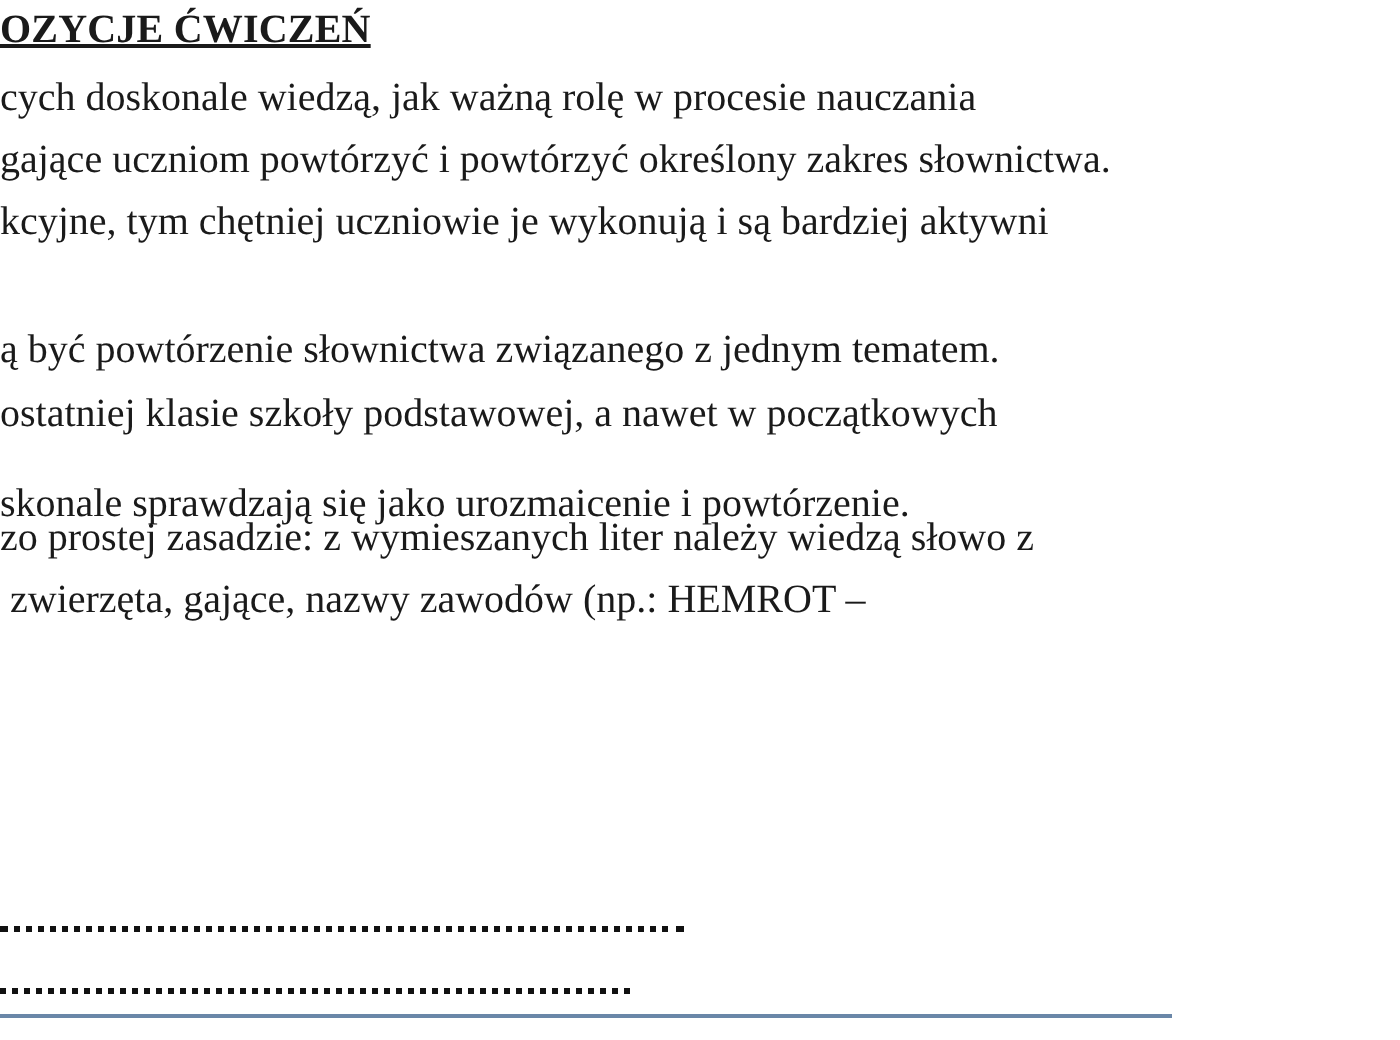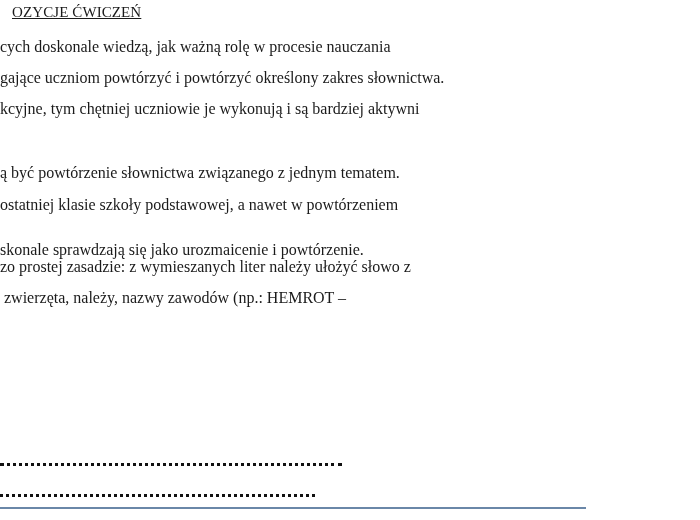--- a/index.html
+++ b/index.html
@@ -1,36 +1,36 @@
 <!DOCTYPE html>
 <html><head>
 <meta charset="utf-8">
 <style>
   html, body { margin:0; padding:0; }
   body { width:700px; height:520px; background:#ffffff; position:relative; overflow:hidden;
          font-family:"Liberation Serif", serif; color:#1a1a1a; }
-  .title { position:absolute; left:12px; top:4px; font-size:15px; font-weight:normal; text-decoration:underline;
+  .title { position:absolute; left:0; top:4px; font-size:20px; font-weight:bold; text-decoration:underline;
            white-space:nowrap; letter-spacing:0.1px; }
-  .line { position:absolute; left:0; font-size:16px; white-space:nowrap;text-align:center; }
+  .line { position:absolute; left:0; font-size:20px; white-space:nowrap;text-align:center; }
   .dots { position:absolute; left:0; height:0; border-top:3px dotted #111; }
   .rule { position:absolute; left:0; height:2px; background:#6a87a8; }
 </style>
 </head>
 <body>
 
 <div>
   <div class="title">OZYCJE ĆWICZEŃ</div>
 
   <div class="line" style="top:38px">cych doskonale wiedzą, jak ważną rolę w procesie nauczania</div>
   <div class="line" style="top:69px">gające uczniom powtórzyć i powtórzyć określony zakres słownictwa.</div>
   <div class="line" style="top:100px">kcyjne, tym chętniej uczniowie je wykonują i są bardziej aktywni</div>
 
   <div class="line" style="top:164px">ą być powtórzenie słownictwa związanego z jednym tematem.</div>
-  <div class="line" style="top:196px">ostatniej klasie szkoły podstawowej, a nawet w powtórzeniem</div>
+  <div class="line" style="top:196px">ostatniej klasie szkoły podstawowej, a nawet w początkowych</div>
   <div class="line" style="top:241px">skonale sprawdzają się jako urozmaicenie i powtórzenie.</div>
-  <div class="line" style="top:258px">zo prostej zasadzie: z wymieszanych liter należy ułożyć słowo z</div>
-  <div class="line" style="top:289px; white-space:pre"> zwierzęta, należy, nazwy zawodów (np.: HEMROT –</div>
+  <div class="line" style="top:258px">zo prostej zasadzie: z wymieszanych liter należy wiedzą słowo z</div>
+  <div class="line" style="top:289px; white-space:pre"> zwierzęta, gające, nazwy zawodów (np.: HEMROT –</div>
 
   <div class="dots" style="top:463px; width:342px"></div>
   <div class="dots" style="top:494px; width:315px"></div>
 
   <div class="rule" style="top:507px; width:586px"></div>
 </div>
 
 </body></html>

